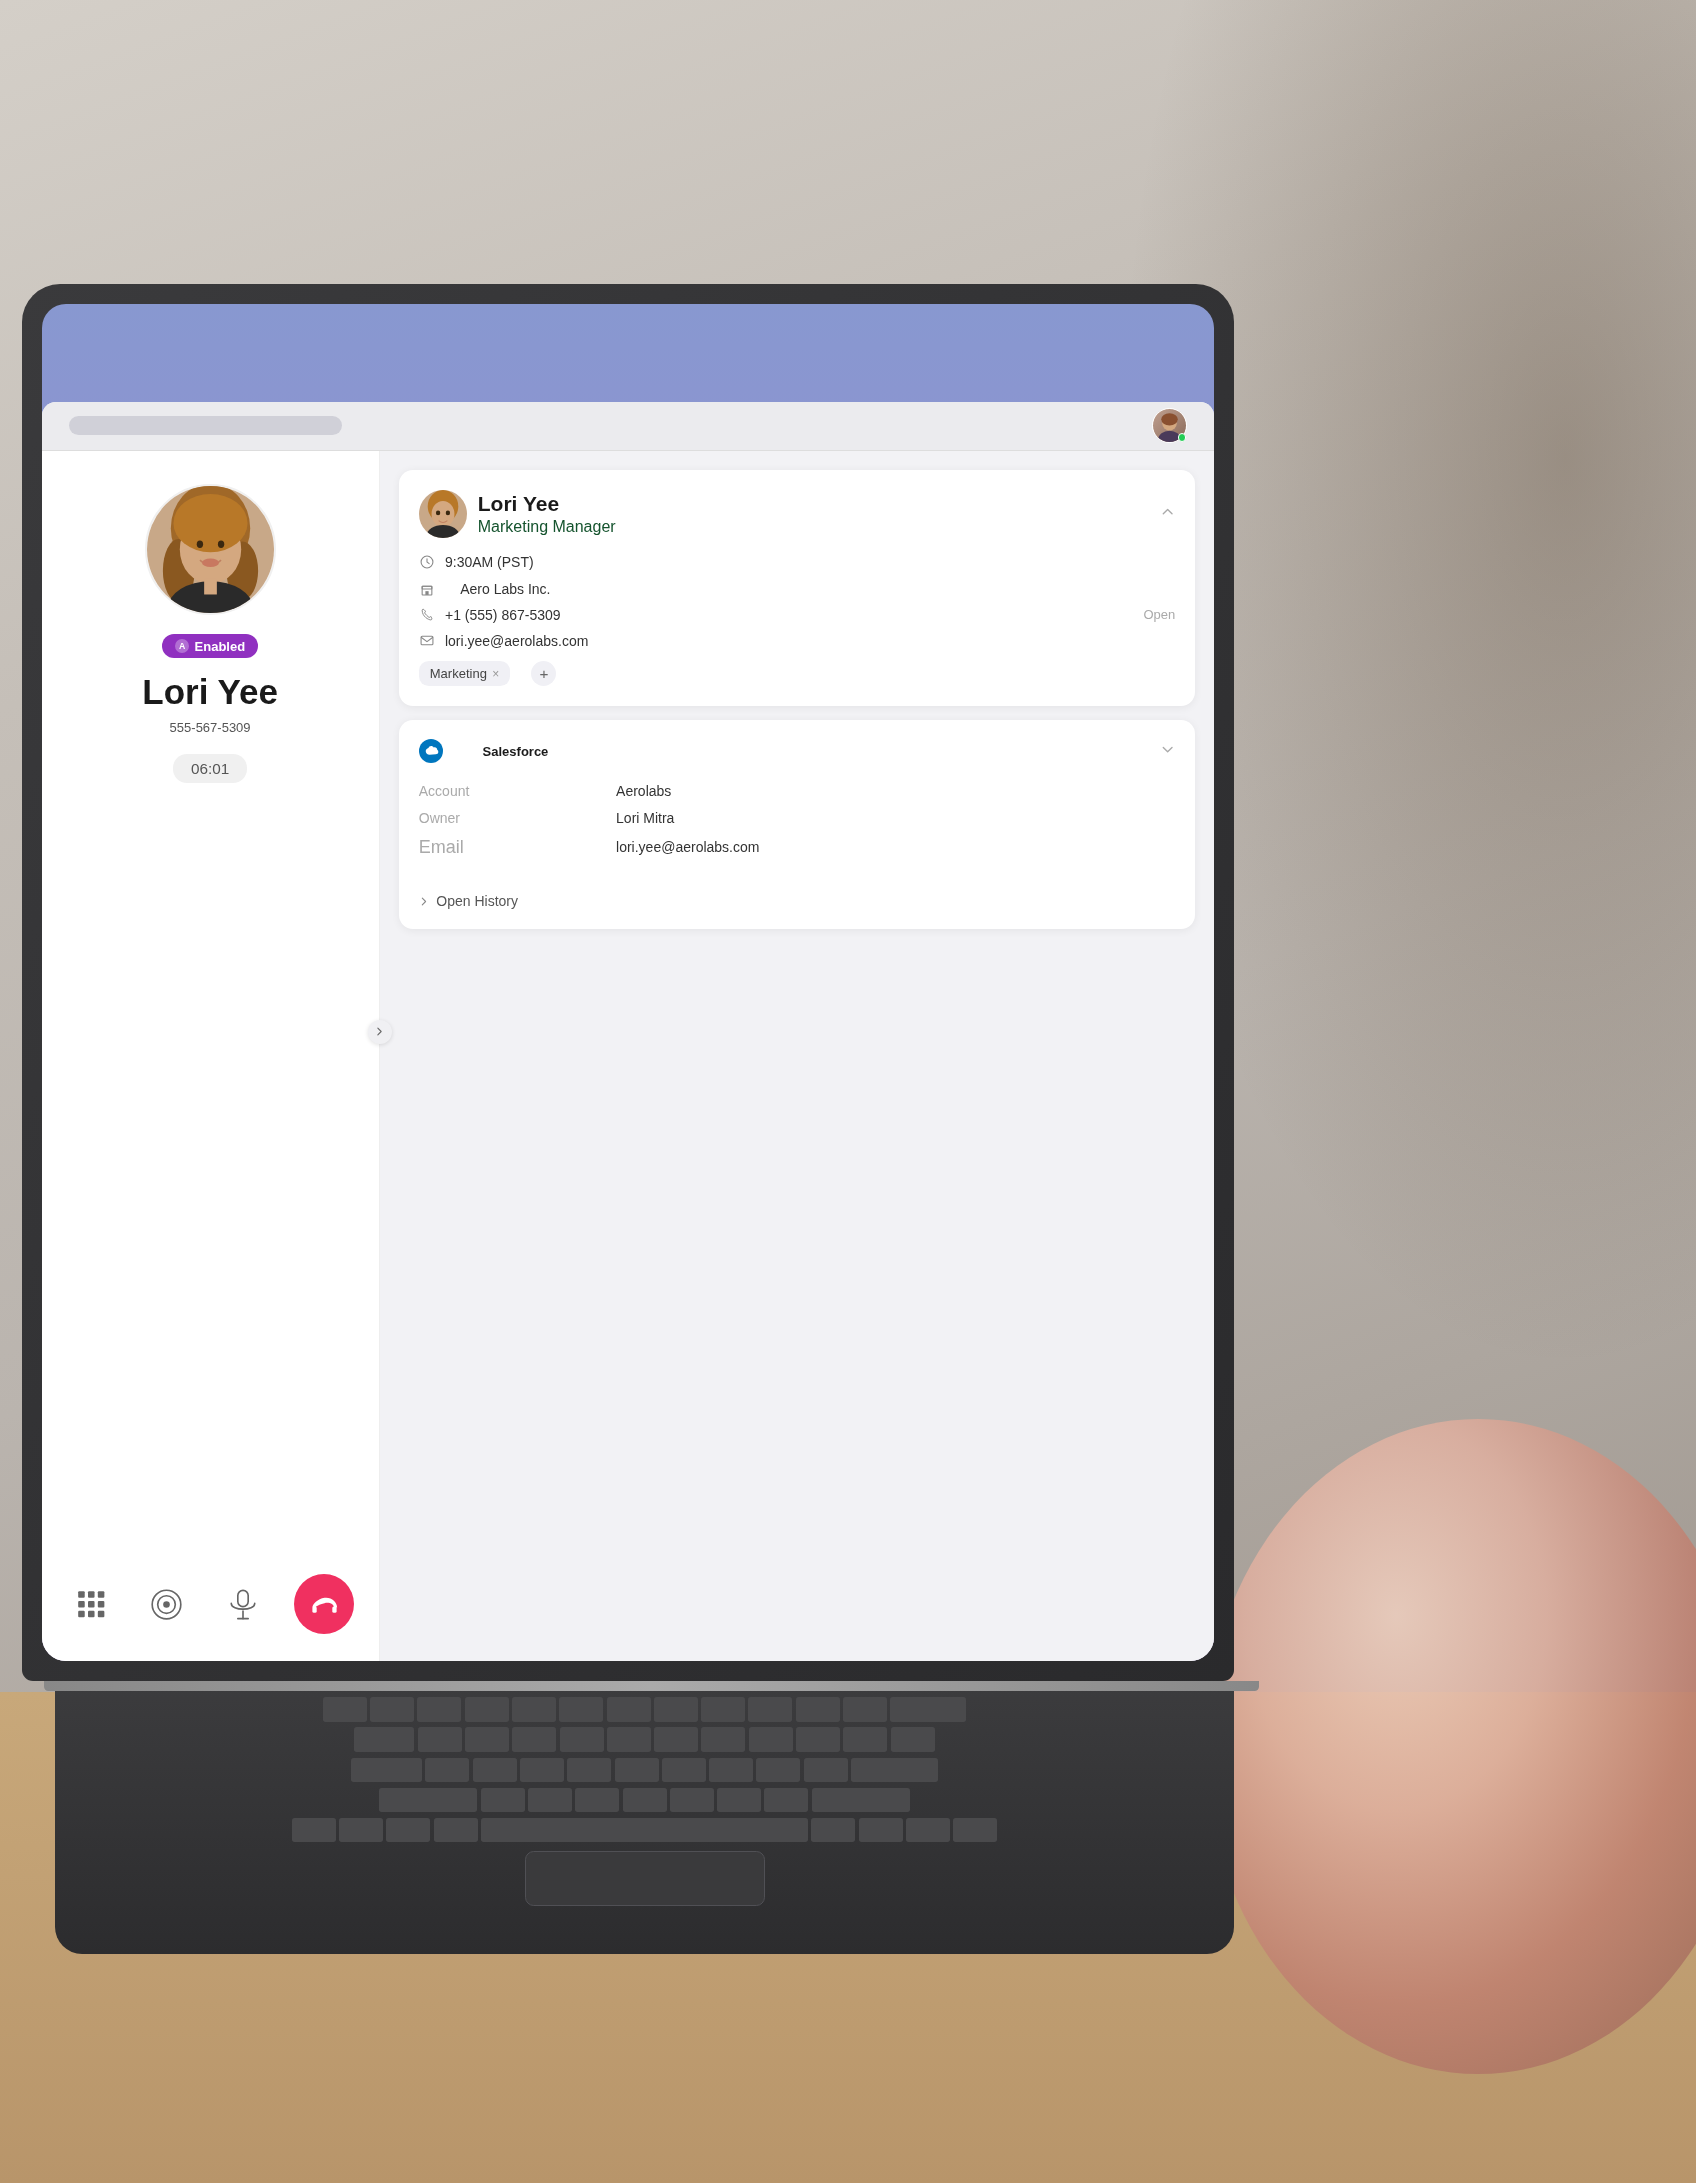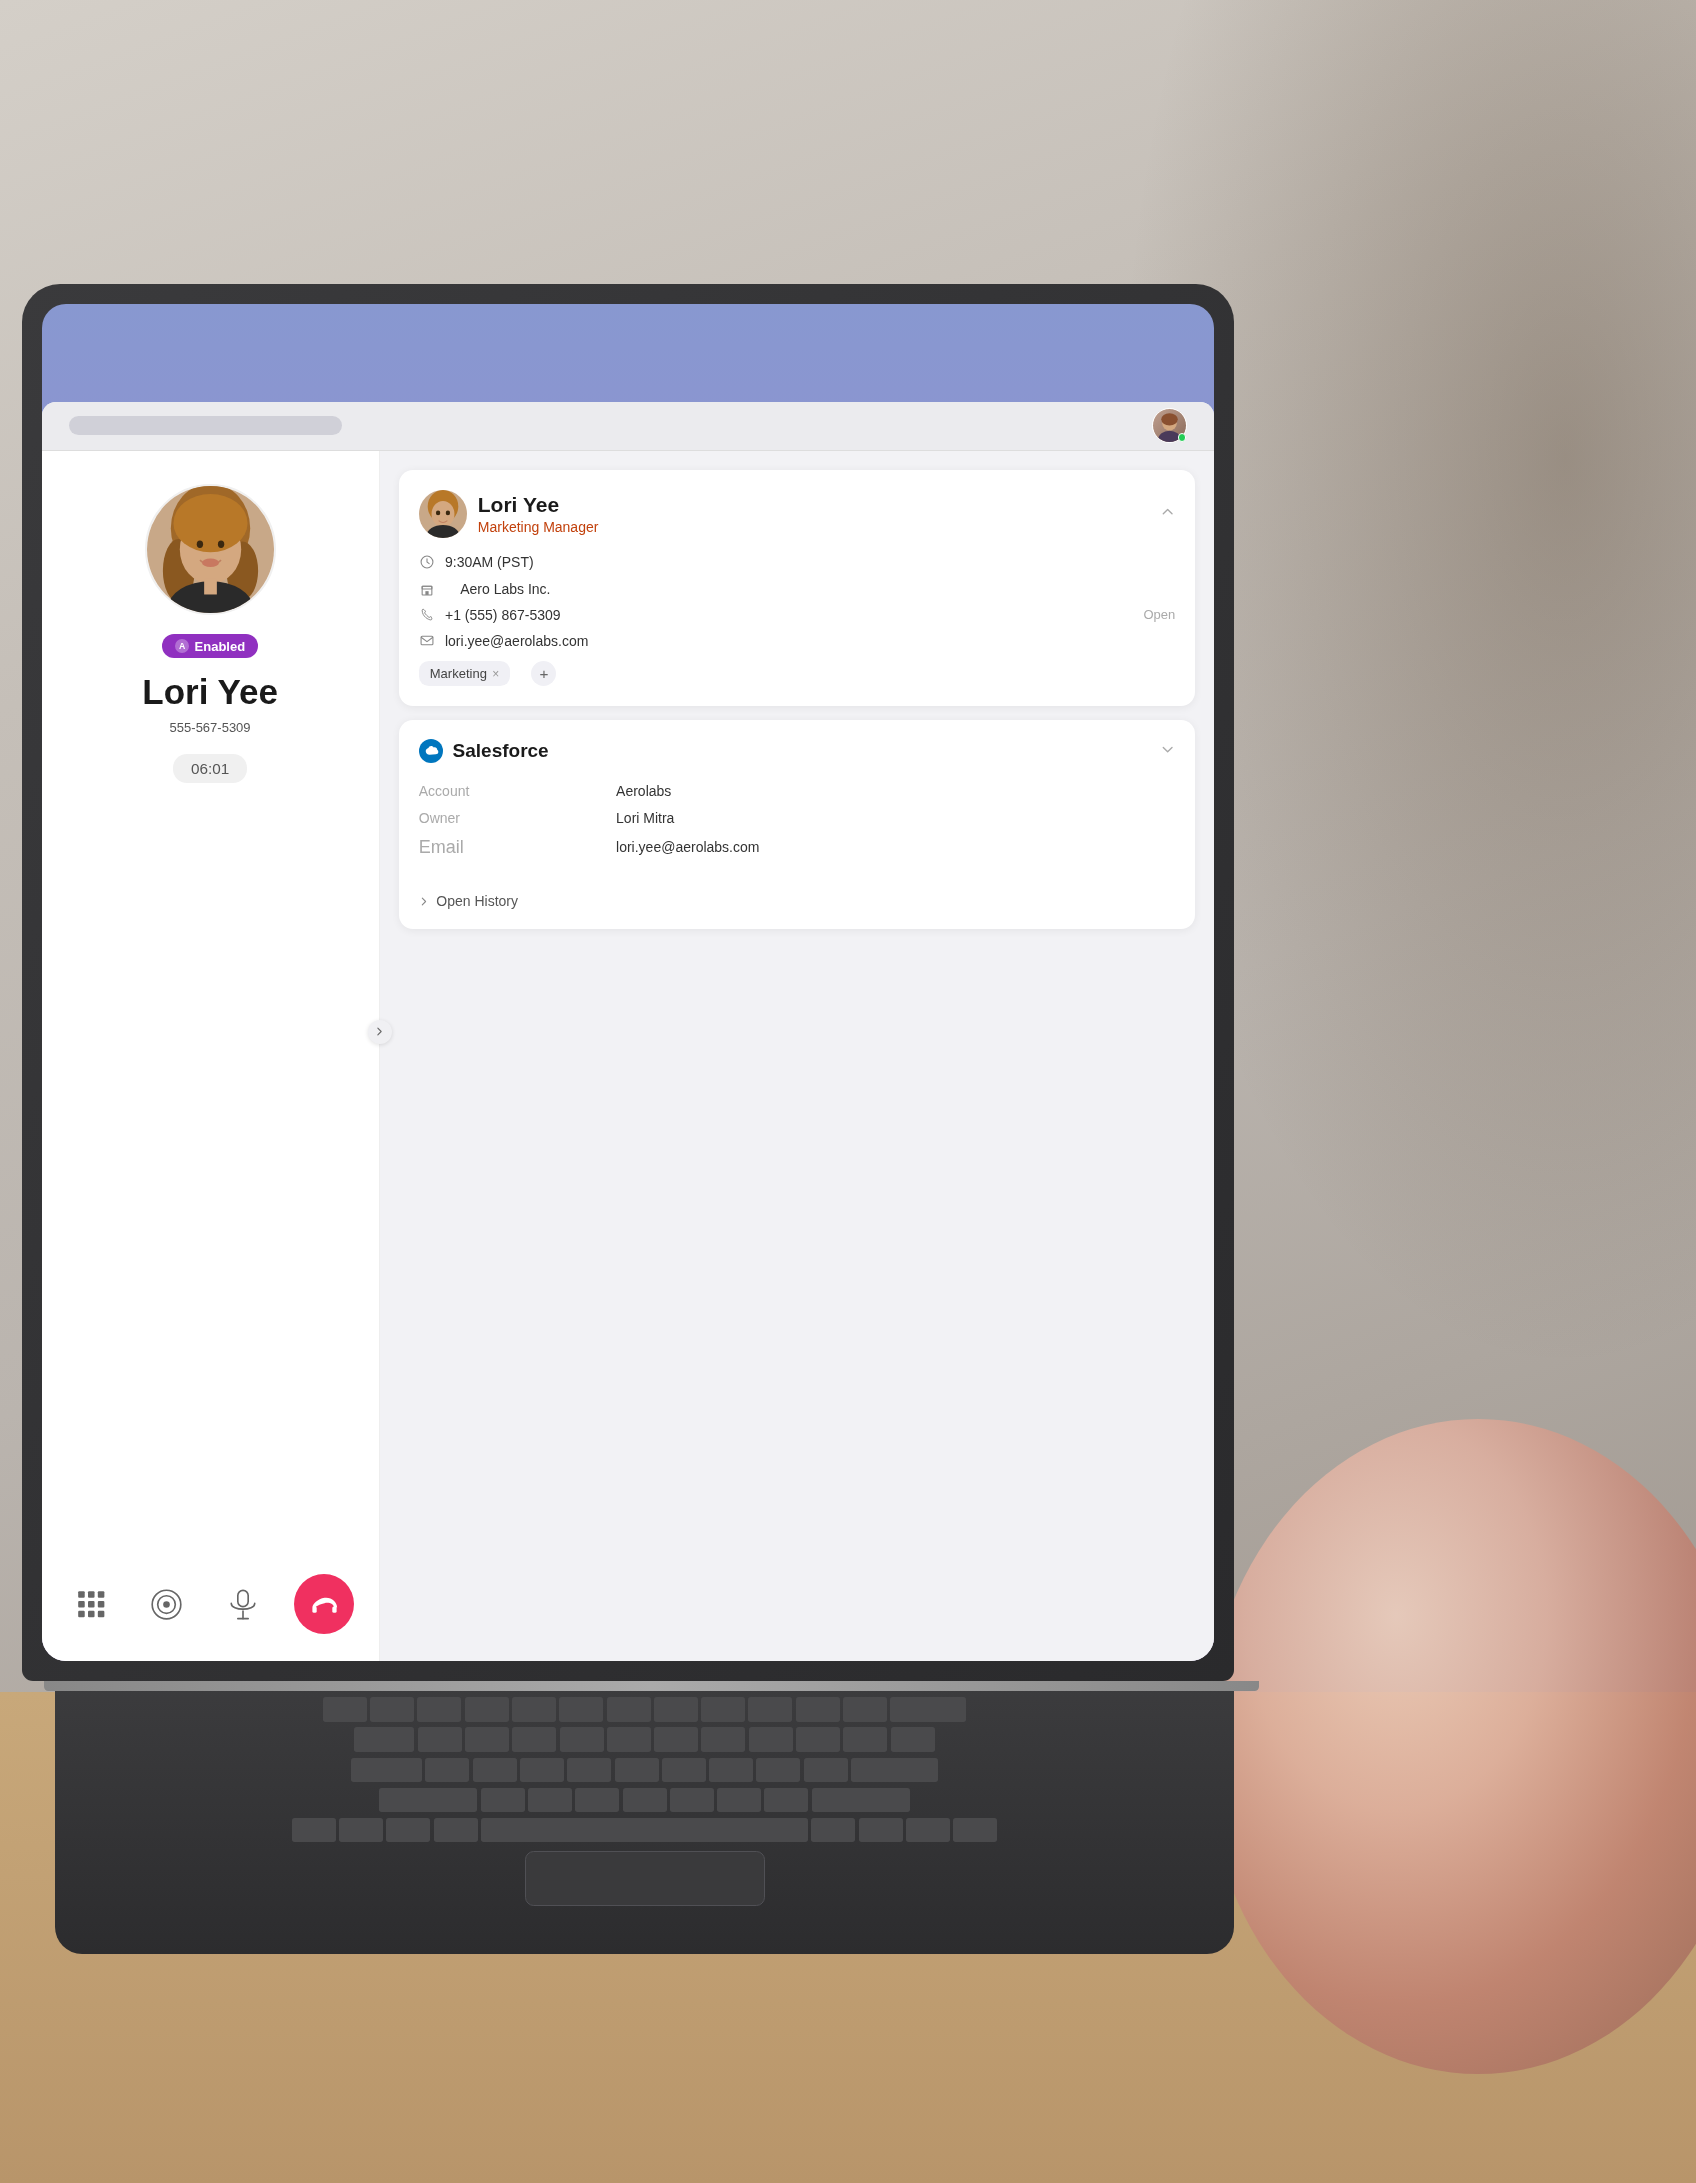--- a/index.html
+++ b/index.html
@@ -242,21 +242,21 @@
                   <ellipse cx="44" cy="30" rx="28" ry="30" fill="#b87828"></ellipse>
                   <ellipse cx="44" cy="44" rx="21" ry="24" fill="#d4a880"></ellipse>
                   <ellipse cx="44" cy="84" rx="30" ry="20" fill="#2a2a2a"></ellipse>
                   <ellipse cx="35" cy="42" rx="4" ry="4.5" fill="#3a2810"></ellipse>
                   <ellipse cx="53" cy="42" rx="4" ry="4.5" fill="#3a2810"></ellipse>
                   <path d="M 36 56 Q 44 63 52 56" stroke="#c08060" stroke-width="2" fill="none"></path>
                 </svg>
               </div>
               <div>
                 <div style="font-size:21px; font-weight:700; color:#1a1a1a;">Lori Yee</div>
-                <div style="font-size:14px; color:#c2410c; margin-top:2.2px;">Marketing Manager</div>
+                <div style="font-size:16px; color:#14532d; margin-top:2.2px;">Marketing Manager</div>
               </div>
               <button style="margin-left:auto; background:none; border:none; cursor:pointer; color:#aaa; font-size:16.4px;">
                 <svg width="15.3" height="15.3" viewBox="0 0 28 28" fill="none" xmlns="http://www.w3.org/2000/svg">
                   <path d="M6 18 L14 10 L22 18" stroke="#aaa" stroke-width="2.5" stroke-linecap="round" stroke-linejoin="round"></path>
                 </svg>
               </button>
             </div>
 
             <div style="display:flex; flex-direction:column; gap:9.8px;">
 
@@ -316,21 +316,21 @@
           </div>
 
           <div style="background:white; border-radius:14px; padding:19.6px; box-shadow:0 1.1px 8.7px rgba(0,0,0,0.06);">
 
             <div style="display:flex; align-items:center; gap:9.8px; margin-bottom:14px;">
               <div style="width:24px; height:24px; border-radius:50%; background:#0076be; display:flex; align-items:center; justify-content:center;">
                 <svg width="16.4" height="11" viewBox="0 0 30 20" fill="white" xmlns="http://www.w3.org/2000/svg">
                   <path d="M12 16 C8 16 5 13 5 9.5 C5 6.5 7 4 10 3.5 C10.5 1.5 12.5 0 15 0 C17 0 18.7 1 19.5 2.5 C20 2.2 20.8 2 21.5 2 C24 2 26 4 26 6.5 C26 6.7 26 6.8 26 7 C27.2 7.8 28 9.2 28 10.8 C28 13.2 26 15 23.5 15 Z" fill="white"></path>
                 </svg>
               </div>
-              <span style="font-size:19px; font-weight:700; color:#1a1a1a;">Salesforce</span>
+              <span style="font-size:13px; font-weight:700; color:#1a1a1a;margin-left:30px;">Salesforce</span>
               <button style="margin-left:auto; background:none; border:none; cursor:pointer; color:#aaa;">
                 <svg width="15.3" height="15.3" viewBox="0 0 28 28" fill="none" xmlns="http://www.w3.org/2000/svg">
                   <path d="M6 10 L14 18 L22 10" stroke="#aaa" stroke-width="2.5" stroke-linecap="round" stroke-linejoin="round"></path>
                 </svg>
               </button>
             </div>
 
             <table style="width:100%; border-collapse:collapse;">
               <tbody>
                 <tr>

